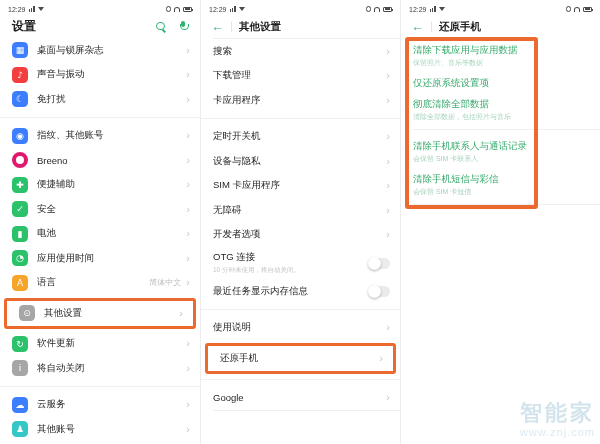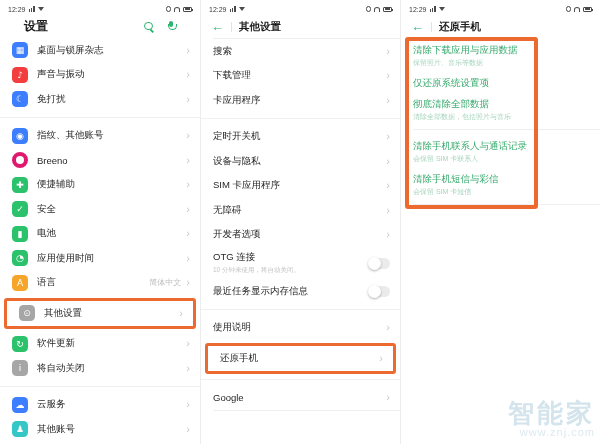--- a/index.html
+++ b/index.html
@@ -18,21 +18,21 @@
   .bars i:nth-child(1){height:2.5px}.bars i:nth-child(2){height:4px}.bars i:nth-child(3){height:5.5px}
   .wifi-ic { width:0; height:0; border-left:3.5px solid transparent; border-right:3.5px solid transparent; border-top:4.5px solid #4a4a4a; }
   .sb-right { display:flex; align-items:center; gap:3px; }
   .clk-ic { width:5.5px; height:5.5px; border:1px solid #4a4a4a; border-radius:50%; }
   .hset-ic { width:6px; height:5px; border:1px solid #4a4a4a; border-bottom:none; border-radius:50% 50% 0 0; }
   .bat-ic { width:9px; height:5px; border:1px solid #4a4a4a; border-radius:1px; position:relative; }
   .bat-ic::before { content:''; position:absolute; left:0.5px; top:0.5px; bottom:0.5px; width:5px; background:#4a4a4a; }
   .bat-ic::after { content:''; position:absolute; right:-2px; top:1px; width:1px; height:2.5px; background:#4a4a4a; }
 
   
-  .bigtitle-row { height:23px; display:flex; align-items:center; padding:0 24px; }
+  .bigtitle-row { height:23px; display:flex; align-items:center; padding:0 12px; }
   .bigtitle { font-size:12px; font-weight:bold; color:#1c1c1c; flex:1; }
   .title-actions { display:flex; align-items:center; gap:12px; }
   .search-ic { width:10px; height:10px; position:relative; display:inline-block; }
   .search-ic::before { content:''; position:absolute; left:0; top:0; width:6.5px; height:6.5px; border:1.4px solid #2DB56F; border-radius:50%; }
   .search-ic::after { content:''; position:absolute; right:0.5px; bottom:0.5px; width:4px; height:1.5px; background:#2DB56F; transform:rotate(45deg); }
   .mic-ic { width:10px; height:11px; position:relative; display:inline-block; }
   .mic-ic::before { content:''; position:absolute; left:3px; top:0; width:4px; height:6px; background:#2DB56F; border-radius:2px; }
   .mic-ic::after { content:''; position:absolute; left:1.5px; top:2.5px; width:7px; height:5.5px; border:1.2px solid #2DB56F; border-top:none; border-radius:0 0 5px 5px; }
   .header { height:23px; display:flex; align-items:center; padding:0 10px; gap:7px; }
   .back-arrow { color:#2DB56F; font-size:13px; font-weight:bold; line-height:1; cursor:default; }
@@ -59,21 +59,21 @@
 
   
   .r-item { padding:6px 12px 4px; }
   .r-title { font-size:9.5px; color:#35A96B; line-height:11px; white-space:nowrap; }
   .r-sub { font-size:7px; color:#A6D4BC; margin-top:3px; line-height:9px; }
   .r-div { height:1px; background:#efefef; margin:4px 0 4px 12px; }
   .hl-abs { position:absolute; left:4px; top:37px; width:133px; height:172px; border:4px solid #EC6A2F; border-radius:3px;
             pointer-events:none; z-index:5; }
 
   .watermark { position:absolute; right:5px; bottom:6px; text-align:right; z-index:2; }
-  .wm-1 { font-size:26px; font-weight:bold; color:#D3E4EC; letter-spacing:3px; line-height:26px; }
+  .wm-1 { font-size:22px; font-weight:bold; color:#D3E4EC; letter-spacing:3px; line-height:26px; }
   .wm-2 { font-size:11px; color:#DCEAF0; letter-spacing:1px; }
 </style>
 </head>
 <body>
 
 <div class="stage">
 
   <section class="panel">
     <div class="statusbar">
       <span class="sb-left">

